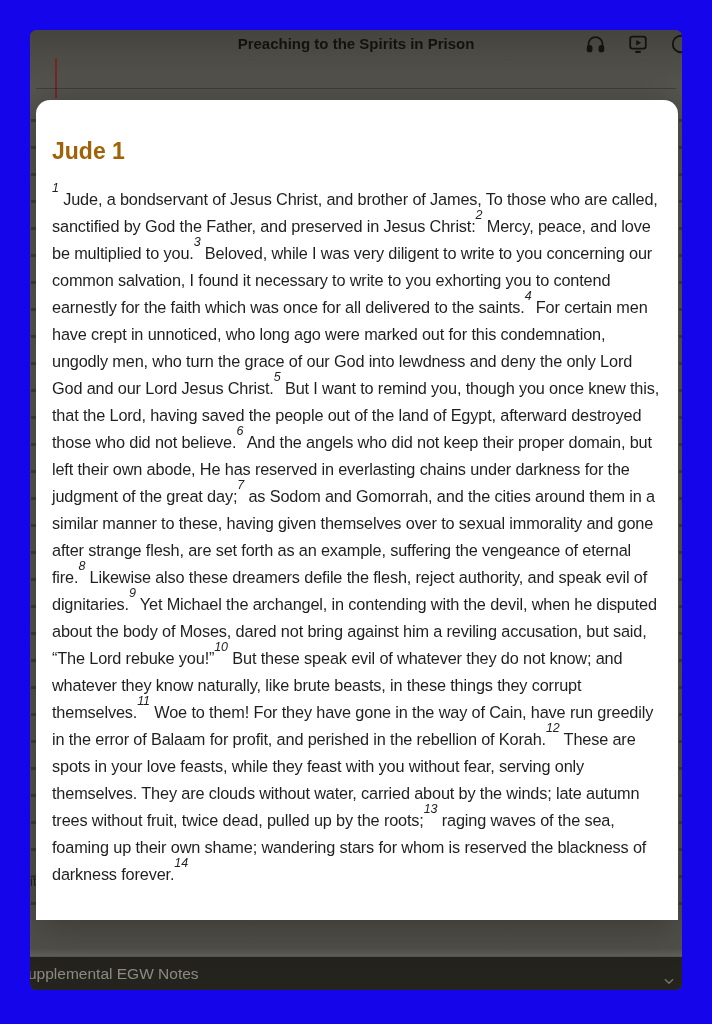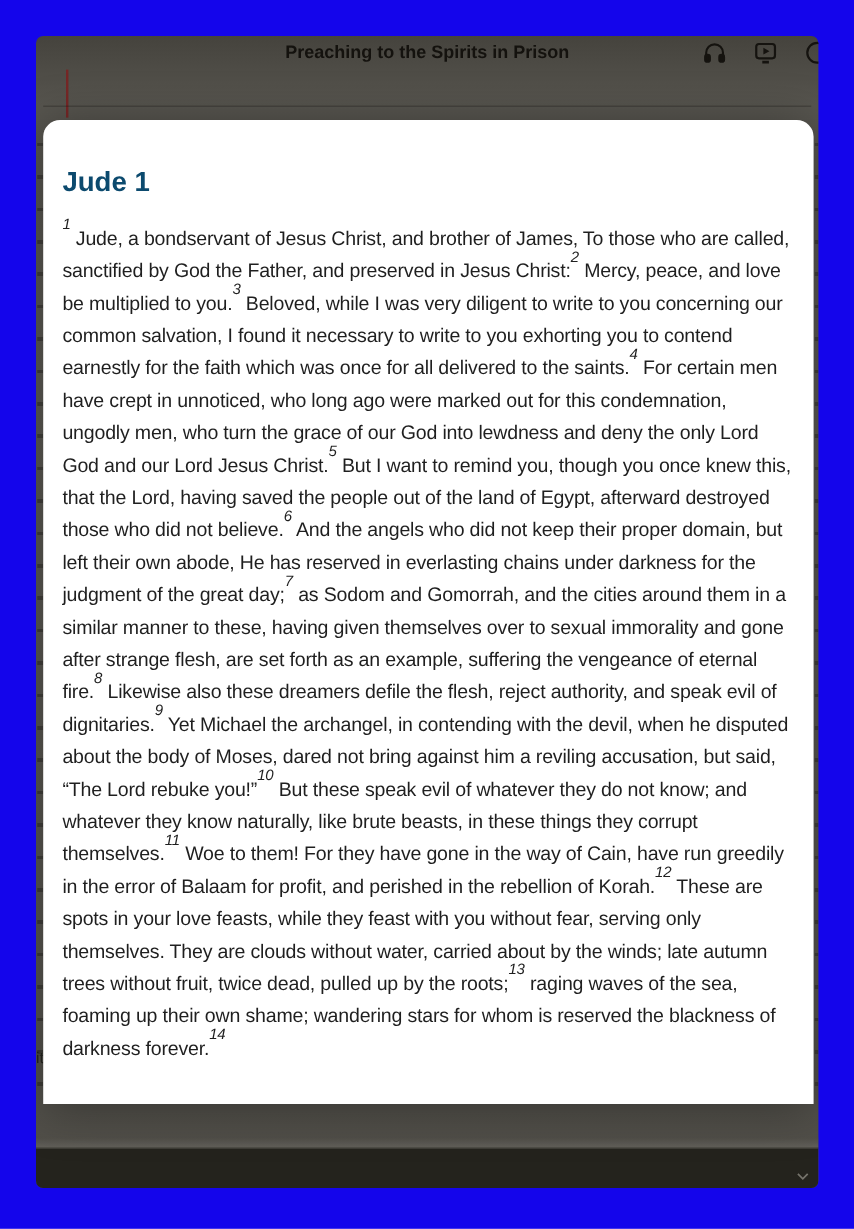--- a/index.html
+++ b/index.html
@@ -53,21 +53,21 @@
     position:absolute;left:22px;top:18px;width:22px;height:22px;
     cursor:pointer;color:#1a1a1a;
   }
   .close-btn svg{display:block;}
   .version-select{
     position:absolute;right:22px;top:25px;cursor:pointer;
     font-size:14.5px;font-weight:600;color:#0d0d0d;display:flex;align-items:center;gap:5px;
   }
   .version-caret{font-size:9px;color:#0d0d0d;transform:translateY(1px);}
   .chapter-title{
-    margin:38px 0 0 16px;font-size:23px;font-weight:700;color:#0c4a6e;letter-spacing:0;
+    margin:38px 0 0 16px;font-size:23px;font-weight:700;color:#a16207;letter-spacing:0;
   }
   .verse-text{
     margin:21px 18px 0 16px;
     font-size:16.3px;line-height:27px;color:#1f1f1f;letter-spacing:-0.15px;
   }
   .verse-text sup.v{
     font-style:italic;font-size:12.5px;line-height:0;position:relative;top:-6.5px;
     color:#1f1f1f;
   }
 </style>
@@ -100,20 +100,21 @@
       </span>
     </div>
   </div>
   <div class="red-line"></div>
   <div class="faint-hr"></div>
   <div class="edge-marks left"></div>
   <div class="edge-marks right"></div>
   <div class="bg-bottom-line">ithrdi; they are not a commentary on the state of the dead.</div>
   <div class="bg-strip"></div>
   <div class="egw-bar">
+    <span class="egw-label">upplemental EGW Notes</span>
     <span class="egw-chevron">
       <svg width="14" height="14" viewBox="0 0 24 24" fill="none" stroke="#75736b" stroke-width="2.5">
         <path d="M5 9l7 7 7-7"></path>
       </svg>
     </span>
   </div>
 
   <div class="modal">
     <h1 class="chapter-title">Jude 1</h1>
     <p class="verse-text"><sup class="v">1</sup> Jude, a bondservant of Jesus Christ, and brother of James, To those who are called, sanctified by God the Father, and preserved in Jesus Christ:<sup class="v">2</sup> Mercy, peace, and love be multiplied to you.<sup class="v">3</sup> Beloved, while I was very diligent to write to you concerning our common salvation, I found it necessary to write to you exhorting you to contend earnestly for the faith which was once for all delivered to the saints.<sup class="v">4</sup> For certain men have crept in unnoticed, who long ago were marked out for this condemnation, ungodly men, who turn the grace of our God into lewdness and deny the only Lord God and our Lord Jesus Christ.<sup class="v">5</sup> But I want to remind you, though you once knew this, that the Lord, having saved the people out of the land of Egypt, afterward destroyed those who did not believe.<sup class="v">6</sup> And the angels who did not keep their proper domain, but left their own abode, He has reserved in everlasting chains under darkness for the judgment of the great day;<sup class="v">7</sup> as Sodom and Gomorrah, and the cities around them in a similar manner to these, having given themselves over to sexual immorality and gone after strange flesh, are set forth as an example, suffering the vengeance of eternal fire.<sup class="v">8</sup> Likewise also these dreamers defile the flesh, reject authority, and speak evil of dignitaries.<sup class="v">9</sup> Yet Michael the archangel, in contending with the devil, when he disputed about the body of Moses, dared not bring against him a reviling accusation, but said, “The Lord rebuke you!”<sup class="v">10</sup> But these speak evil of whatever they do not know; and whatever they know naturally, like brute beasts, in these things they corrupt themselves.<sup class="v">11</sup> Woe to them! For they have gone in the way of Cain, have run greedily in the error of Balaam for profit, and perished in the rebellion of Korah.<sup class="v">12</sup> These are spots in your love feasts, while they feast with you without fear, serving only themselves. They are clouds without water, carried about by the winds; late autumn trees without fruit, twice dead, pulled up by the roots;<sup class="v">13</sup> raging waves of the sea, foaming up their own shame; wandering stars for whom is reserved the blackness of darkness forever.<sup class="v">14</sup></p>

